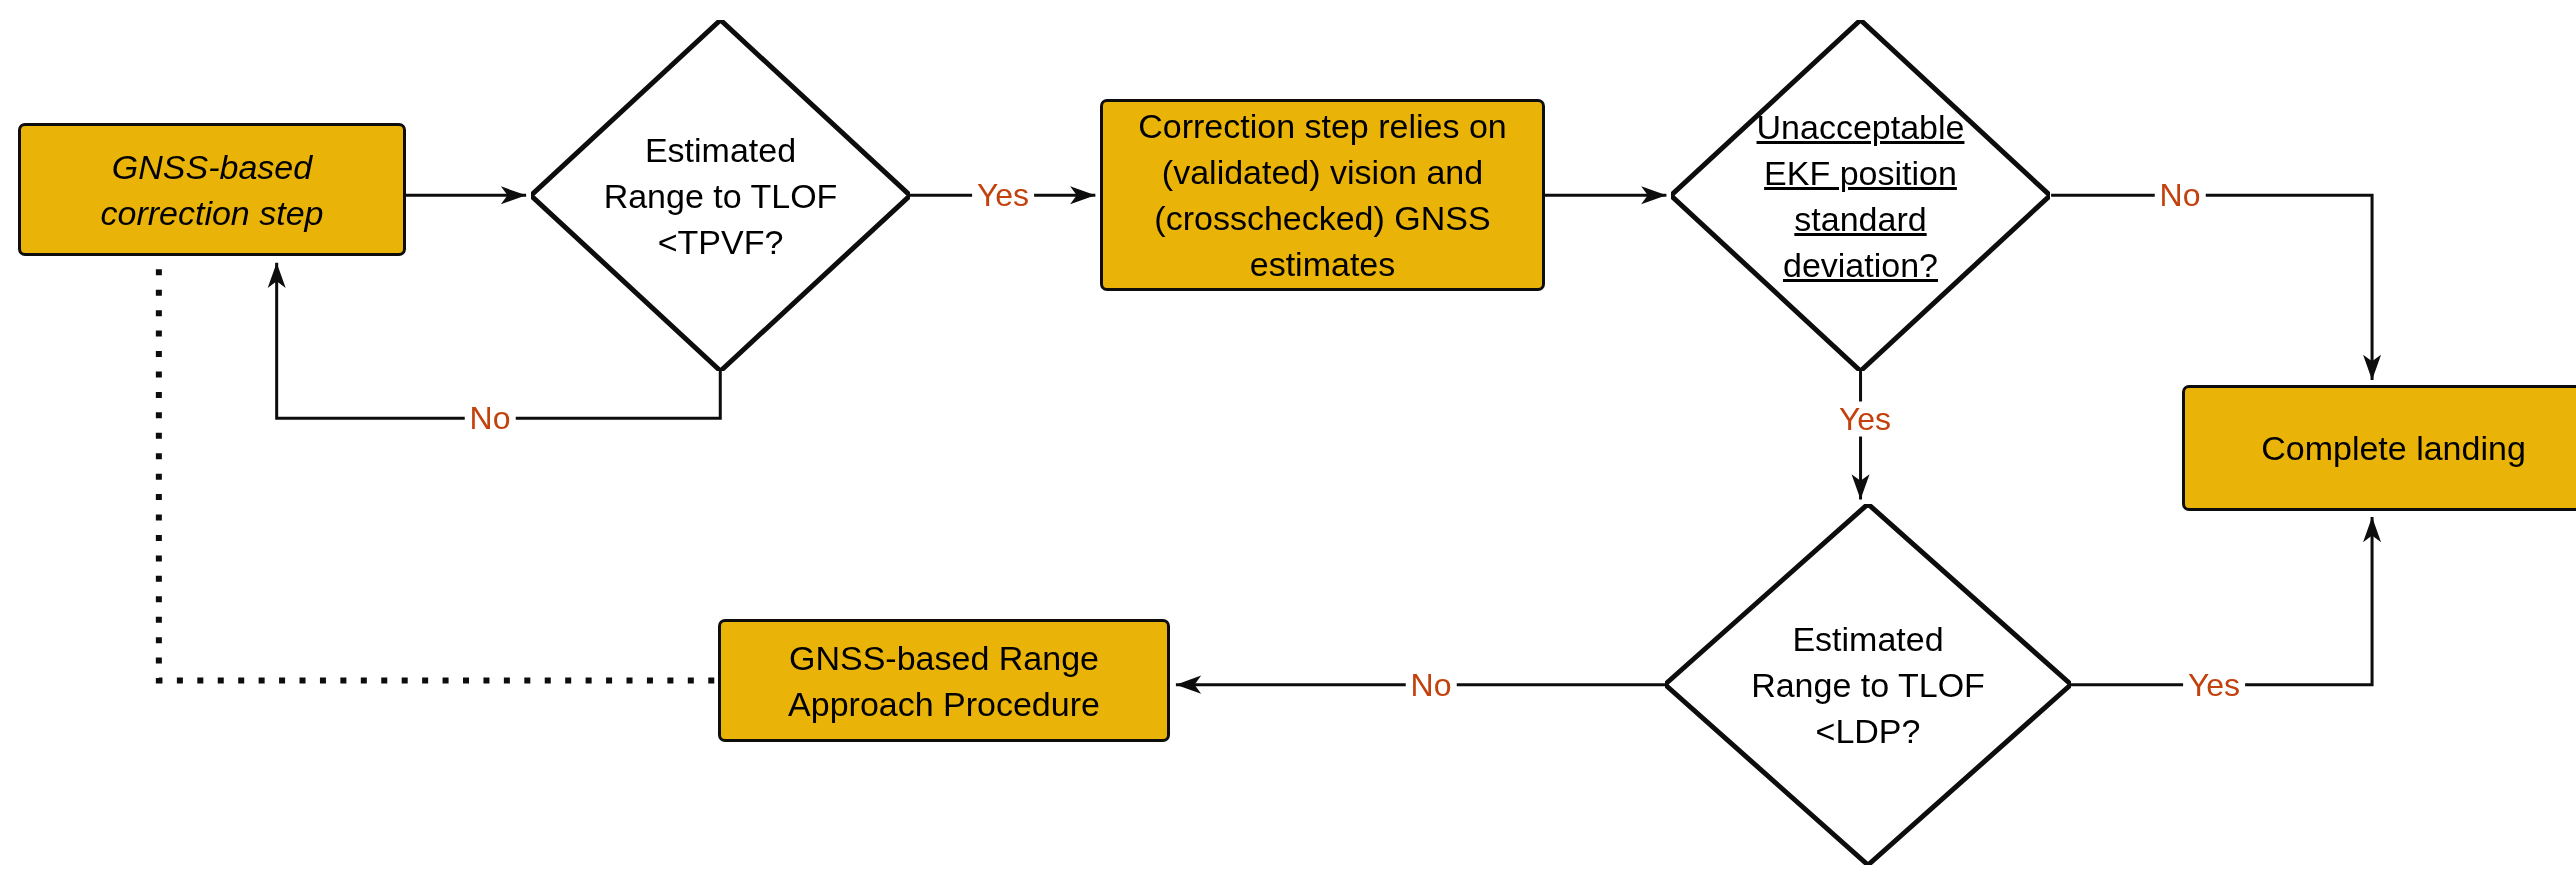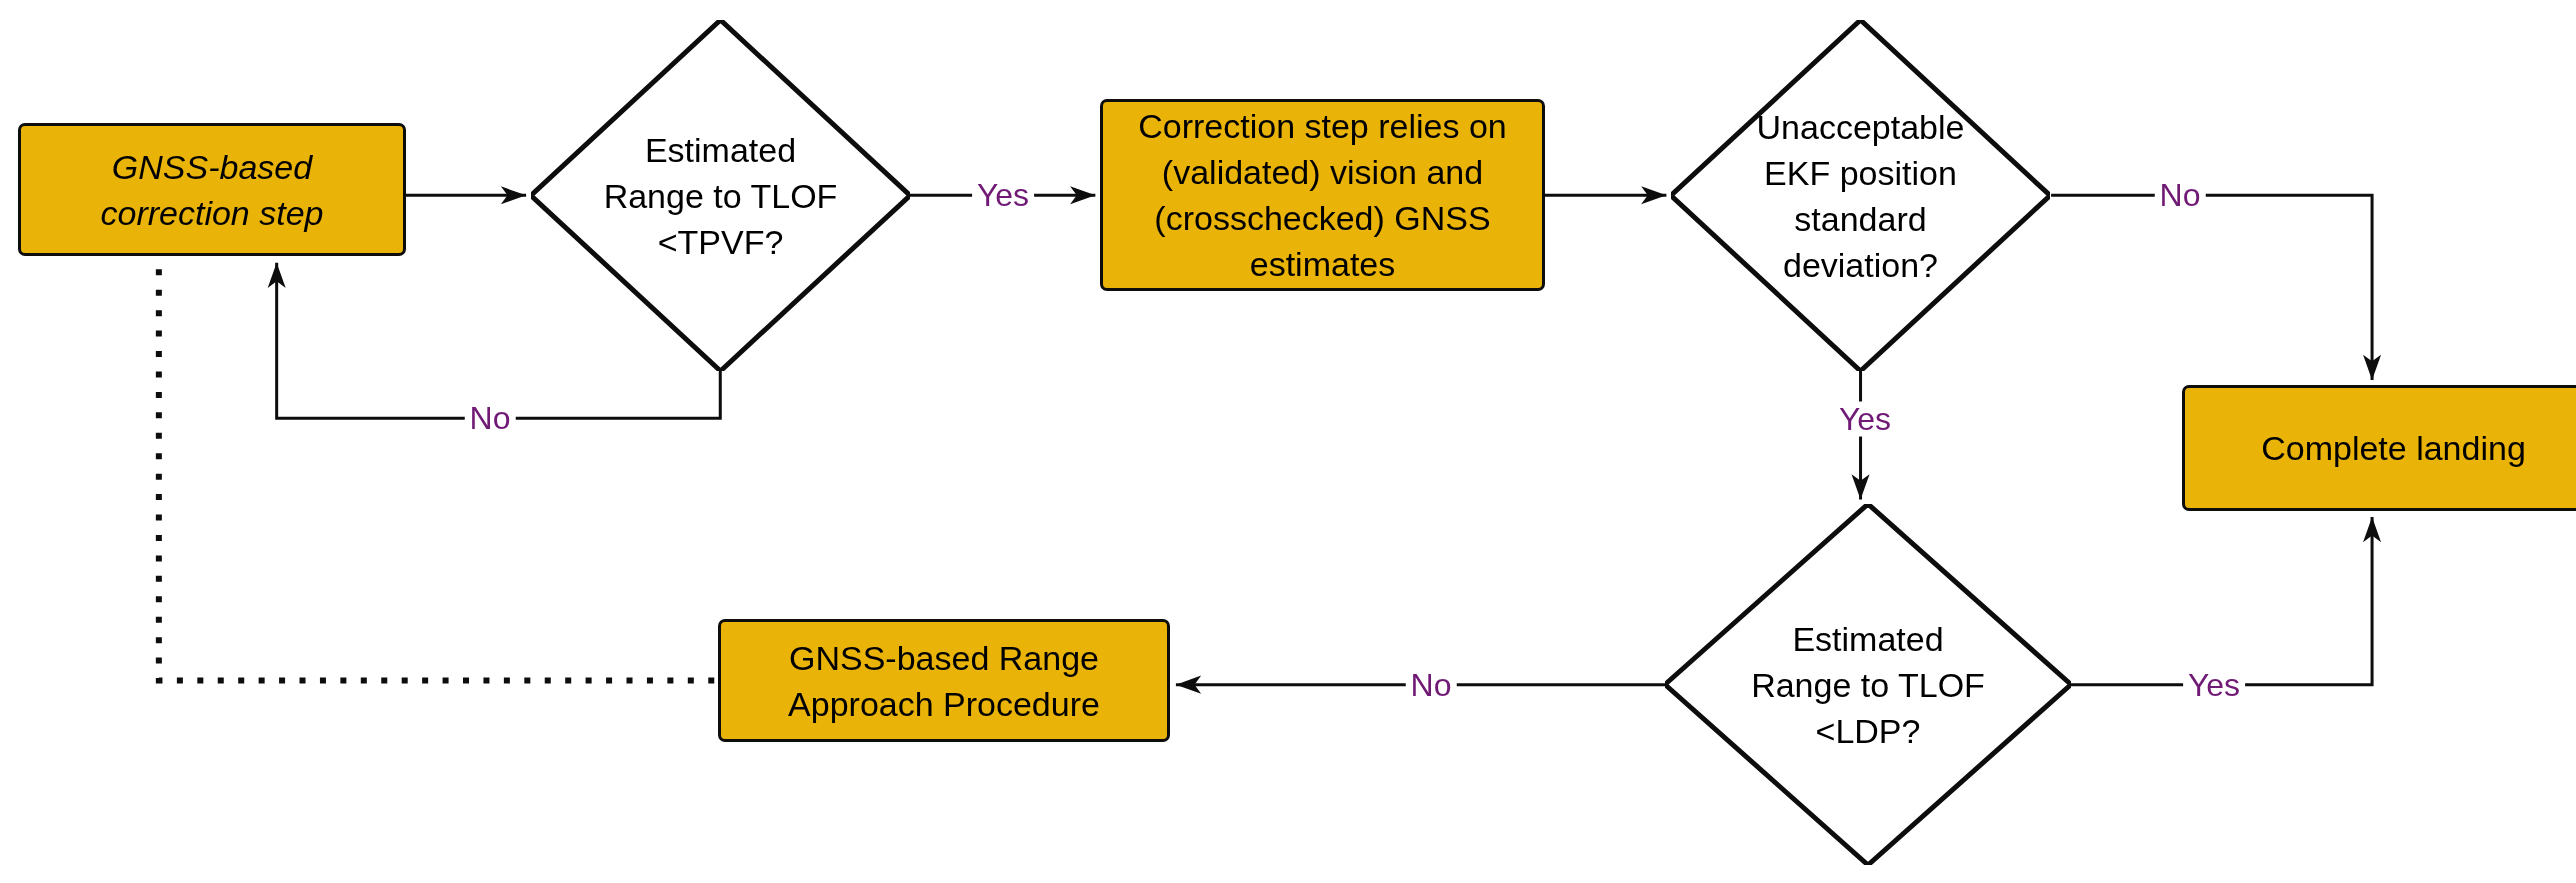--- a/index.html
+++ b/index.html
@@ -53,21 +53,21 @@
     color: #000000;
     z-index: 2;
     padding: 0 6px;
   }
   .edge-label {
     position: absolute;
     transform: translate(-50%, -50%);
     background: #ffffff;
     font-size: 32px;
     line-height: 35px;
-    color: #701a75;
+    color: #c2410c;
     padding: 0 4.8px;
     z-index: 3;
     text-align: center;
   }
 </style>
 </head>
 <body>
 
 <div id="canvas">
 
@@ -104,21 +104,21 @@
 &lt;TPVF?</span>
   </div>
 
   <div class="node process" style="left:1100px; top:99px; width:445px; height:192px;">
     <span class="node-label">Correction step relies on
 (validated) vision and
 (crosschecked) GNSS
 estimates</span>
   </div>
 
-  <div class="node decision" style="left:1671px; top:20px; width:379px; height:351px;">
+  <div class="node decision" style="left:1671px; top:20px; width:379px; height:351px;text-decoration:underline;">
     <svg class="diamond-shape" viewBox="0 0 100 100" preserveAspectRatio="none">
       <polygon points="50,0 100,50 50,100 0,50" fill="#ffffff" stroke="#0d0d0d" stroke-width="5" vector-effect="non-scaling-stroke"></polygon>
     </svg>
     <span class="node-label">Unacceptable
 EKF position
 standard
 deviation?</span>
   </div>
 
   <div class="node process" style="left:2182px; top:385px; width:423px; height:126px;">

